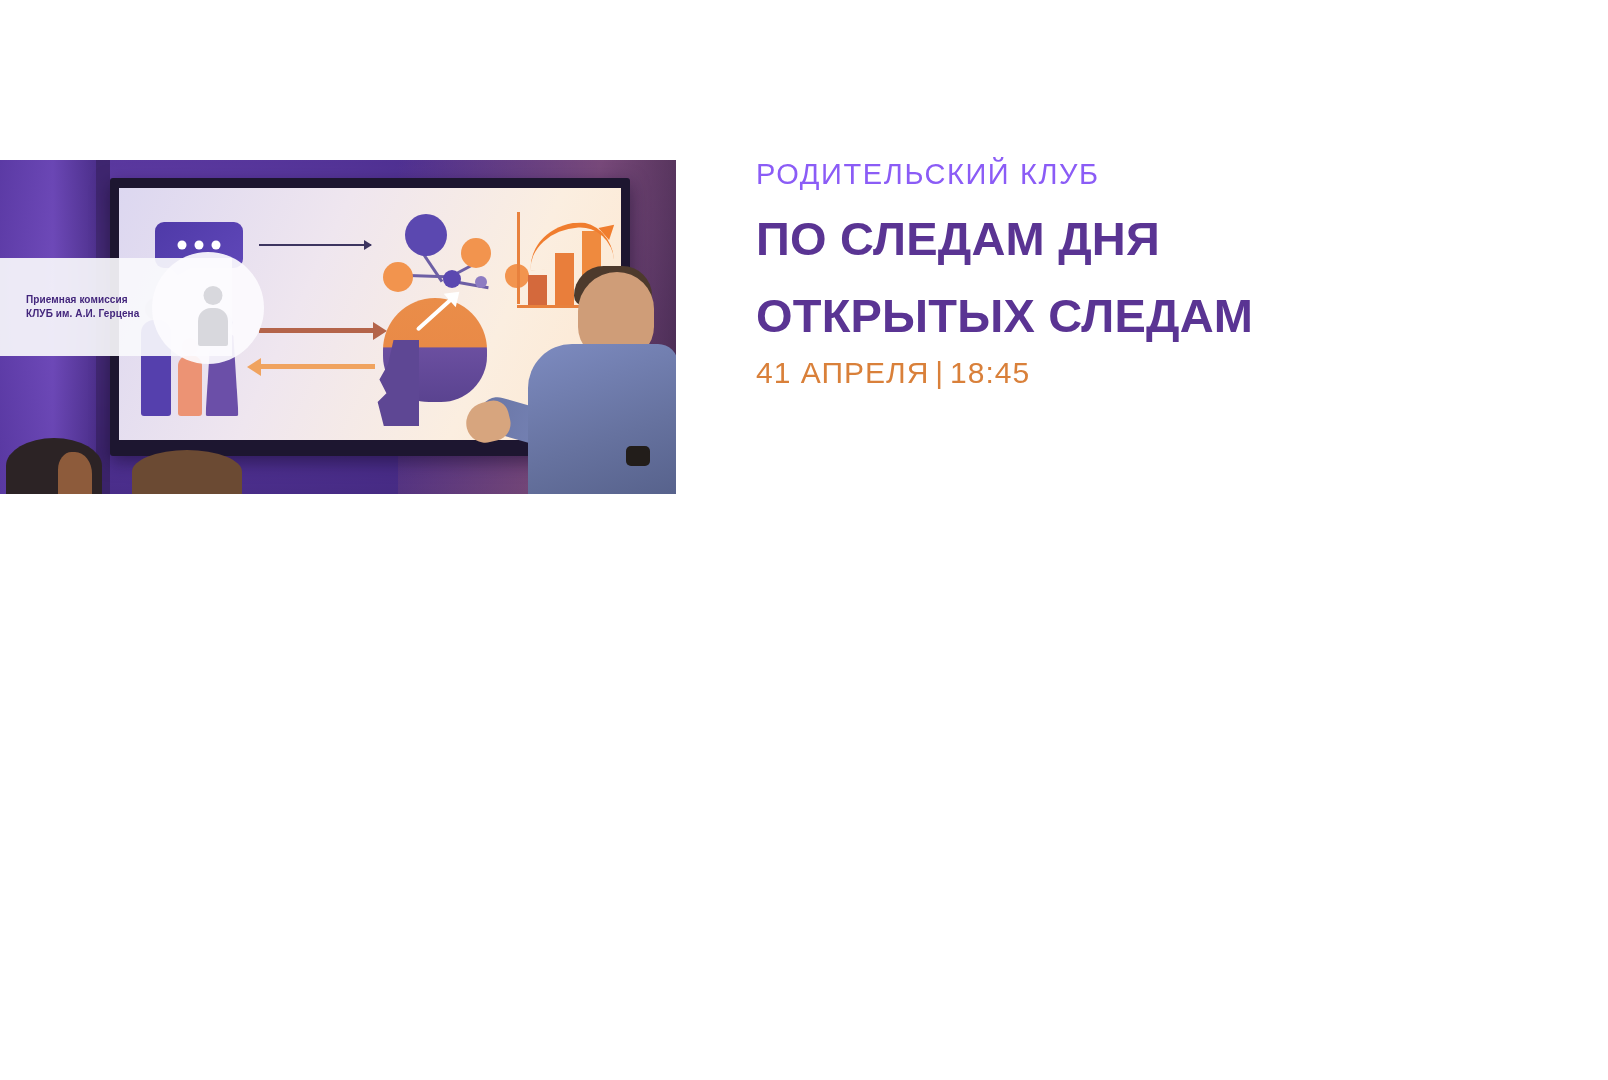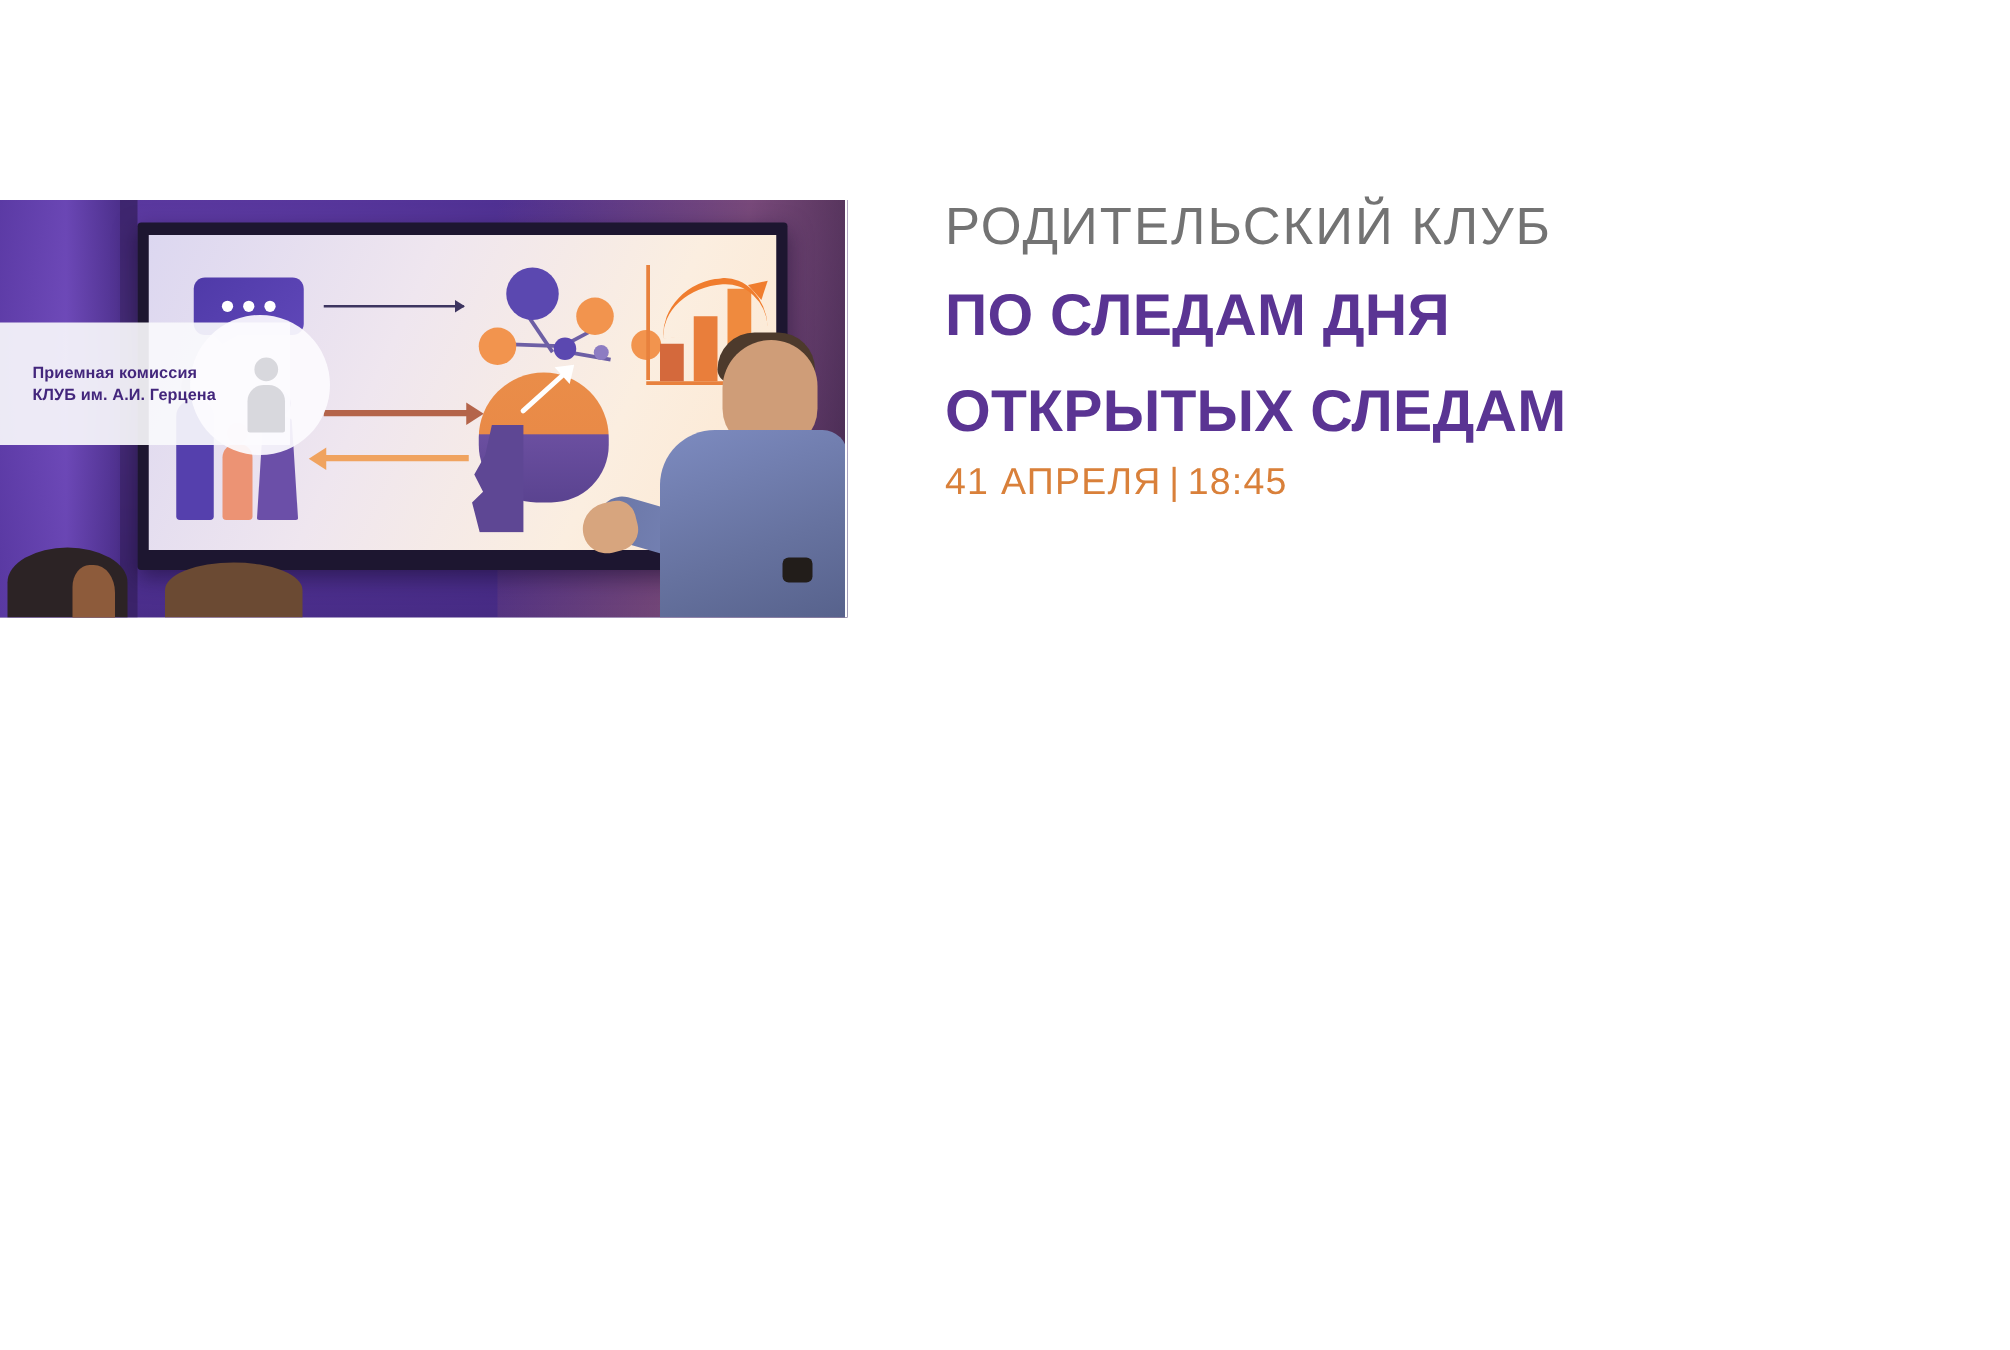--- a/index.html
+++ b/index.html
@@ -216,32 +216,32 @@
     background:#d8d8dd;
   }
   .badge-person .bp-body{
     position:absolute;left:50%;transform:translateX(-50%);top:22px;width:30px;height:38px;
     background:#d8d8dd;border-radius:13px 13px 2px 2px;
   }
   .badge-text{
     position:relative;z-index:3;
     padding-left:26px;
     color:#43267c;
-    font-size:13px;font-weight:700;line-height:1.42;
+    font-size:10px;font-weight:700;line-height:1.42;
     letter-spacing:.1px;
     white-space:nowrap;
   }
 
   
   .copy{
     position:absolute;left:756px;top:0;width:600px;
   }
   .eyebrow{
-    color:#737373;
-    font-size:42px;
+    color:#8b5cf6;
+    font-size:29px;
     font-weight:400;
     letter-spacing:1.6px;
     line-height:1;
     margin:0 0 18px 0;
     white-space:nowrap;
   }
   .headline{
     color:#5a3493;
     font-size:47px;
     font-weight:700;

